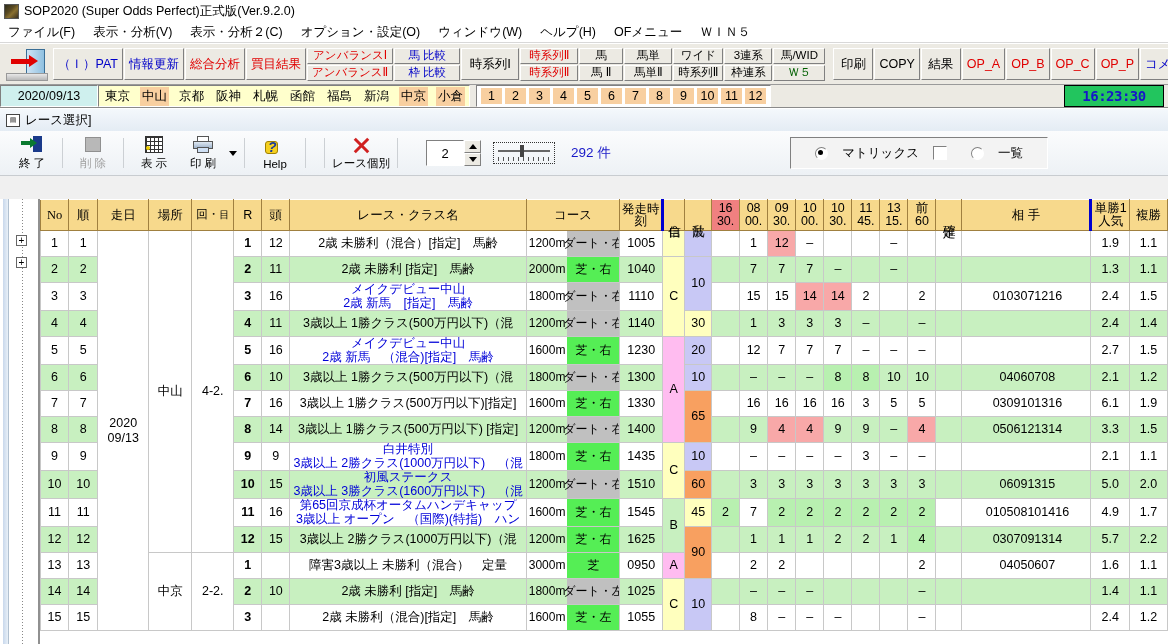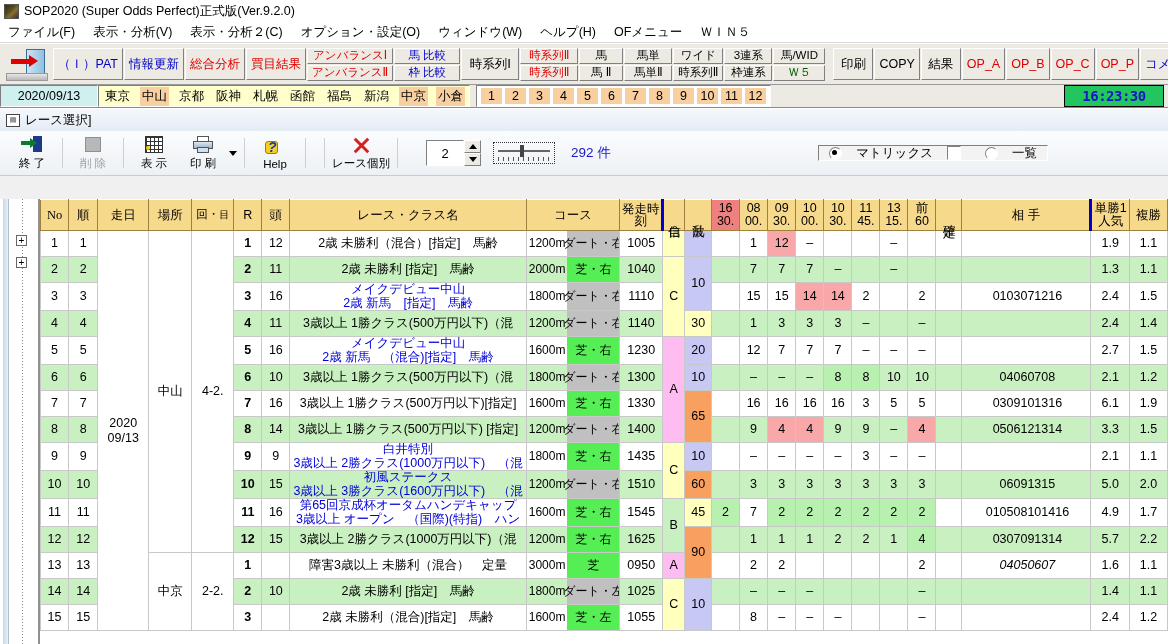--- a/index.html
+++ b/index.html
@@ -177,21 +177,21 @@
     box-sizing:border-box;
   }
   .slider-box .track{position:absolute;left:4px;top:7px;width:52px;height:2px;background:#666;}
   .slider-box .knob{position:absolute;left:26px;top:2px;width:4px;height:12px;background:#444;}
   .slider-box .ticks{position:absolute;left:4px;bottom:2px;width:52px;height:4px;
     background-image:linear-gradient(90deg,#555 1px,transparent 1px);background-size:5px 4px;}
   #count-text{margin-left:16px;font-size:13.5px;color:#1818c8;}
   #viewmode{
     margin-left:auto;margin-right:120px;
     border:1px solid;border-color:#808080 #fff #fff #808080;
-    display:flex;align-items:center;gap:14px;padding:4px 10px;height:16px;box-sizing:border-box;
+    display:flex;align-items:center;gap:14px;padding:4px 24px;height:32px;box-sizing:border-box;
     background:#f3f3f3;
   }
   .radio{width:11px;height:11px;border-radius:50%;border:1px solid;
     border-color:#808080 #fff #fff #808080;background:#fff;position:relative;flex:none;}
   .radio.on:after{content:"";position:absolute;left:2px;top:2px;width:5px;height:5px;border-radius:50%;background:#000;}
   .cbox{width:12px;height:12px;border:1px solid;border-color:#808080 #fff #fff #808080;background:#fff;flex:none;}
   .vm-lbl{font-size:12.5px;color:#000;white-space:nowrap;}
   
   #gridwrap{position:absolute;left:0;right:0;top:90px;bottom:0;display:flex;background:#fff;}
   #treecol{
@@ -911,21 +911,21 @@
               <td class="jishin A blu-l" rowspan="1" style="vertical-align: middle;">A</td>
               <td></td>
               <td>2</td>
               <td>2</td>
               <td></td>
               <td></td>
               <td></td>
               <td></td>
               <td>2</td>
               <td></td>
-              <td class="lc" style="padding-left: 5px; font-style: italic;">04050607</td>
+              <td class="lc" style="padding-left: 5px;">04050607</td>
               <td class="blu-l">1.6</td>
               <td>1.1</td>
             </tr>
             <tr class="rowG">
               <td class="idx">14</td>
               <td class="idx">14</td>
               <td class="rno">2</td>
               <td>10</td>
               <td class="name">
                 <div class="two-line">

